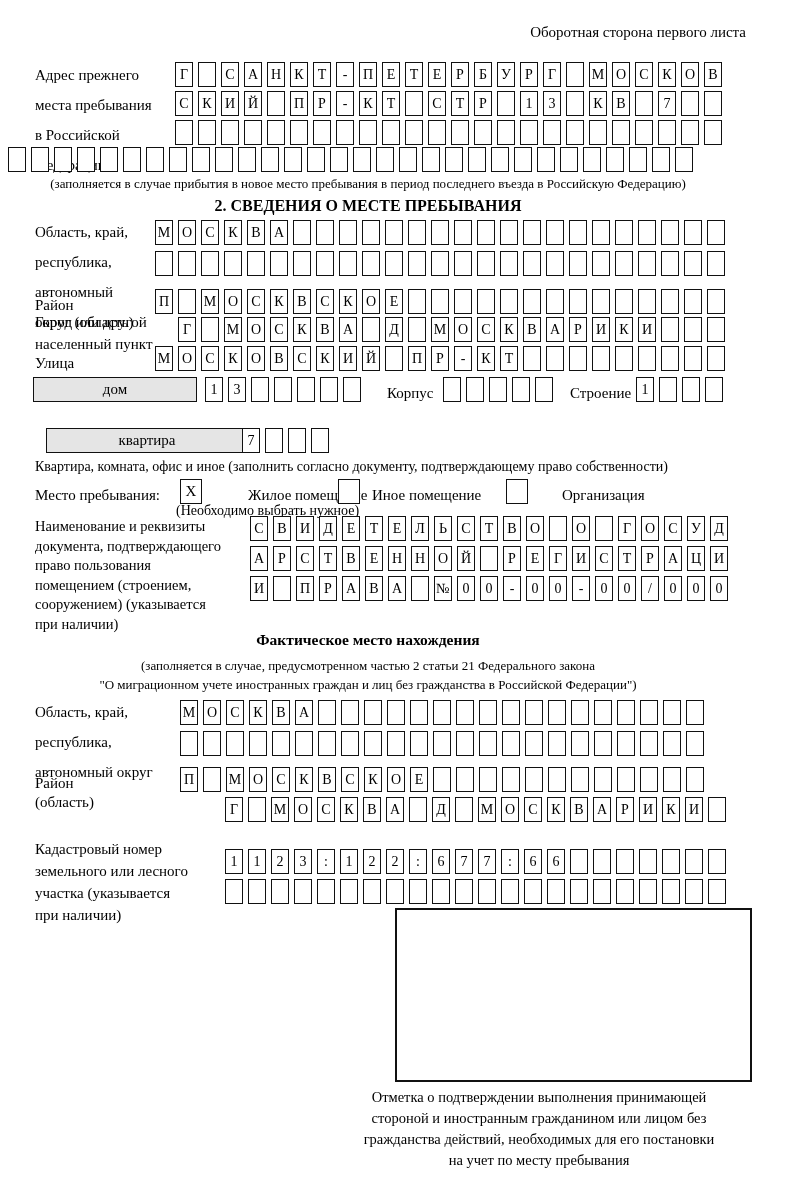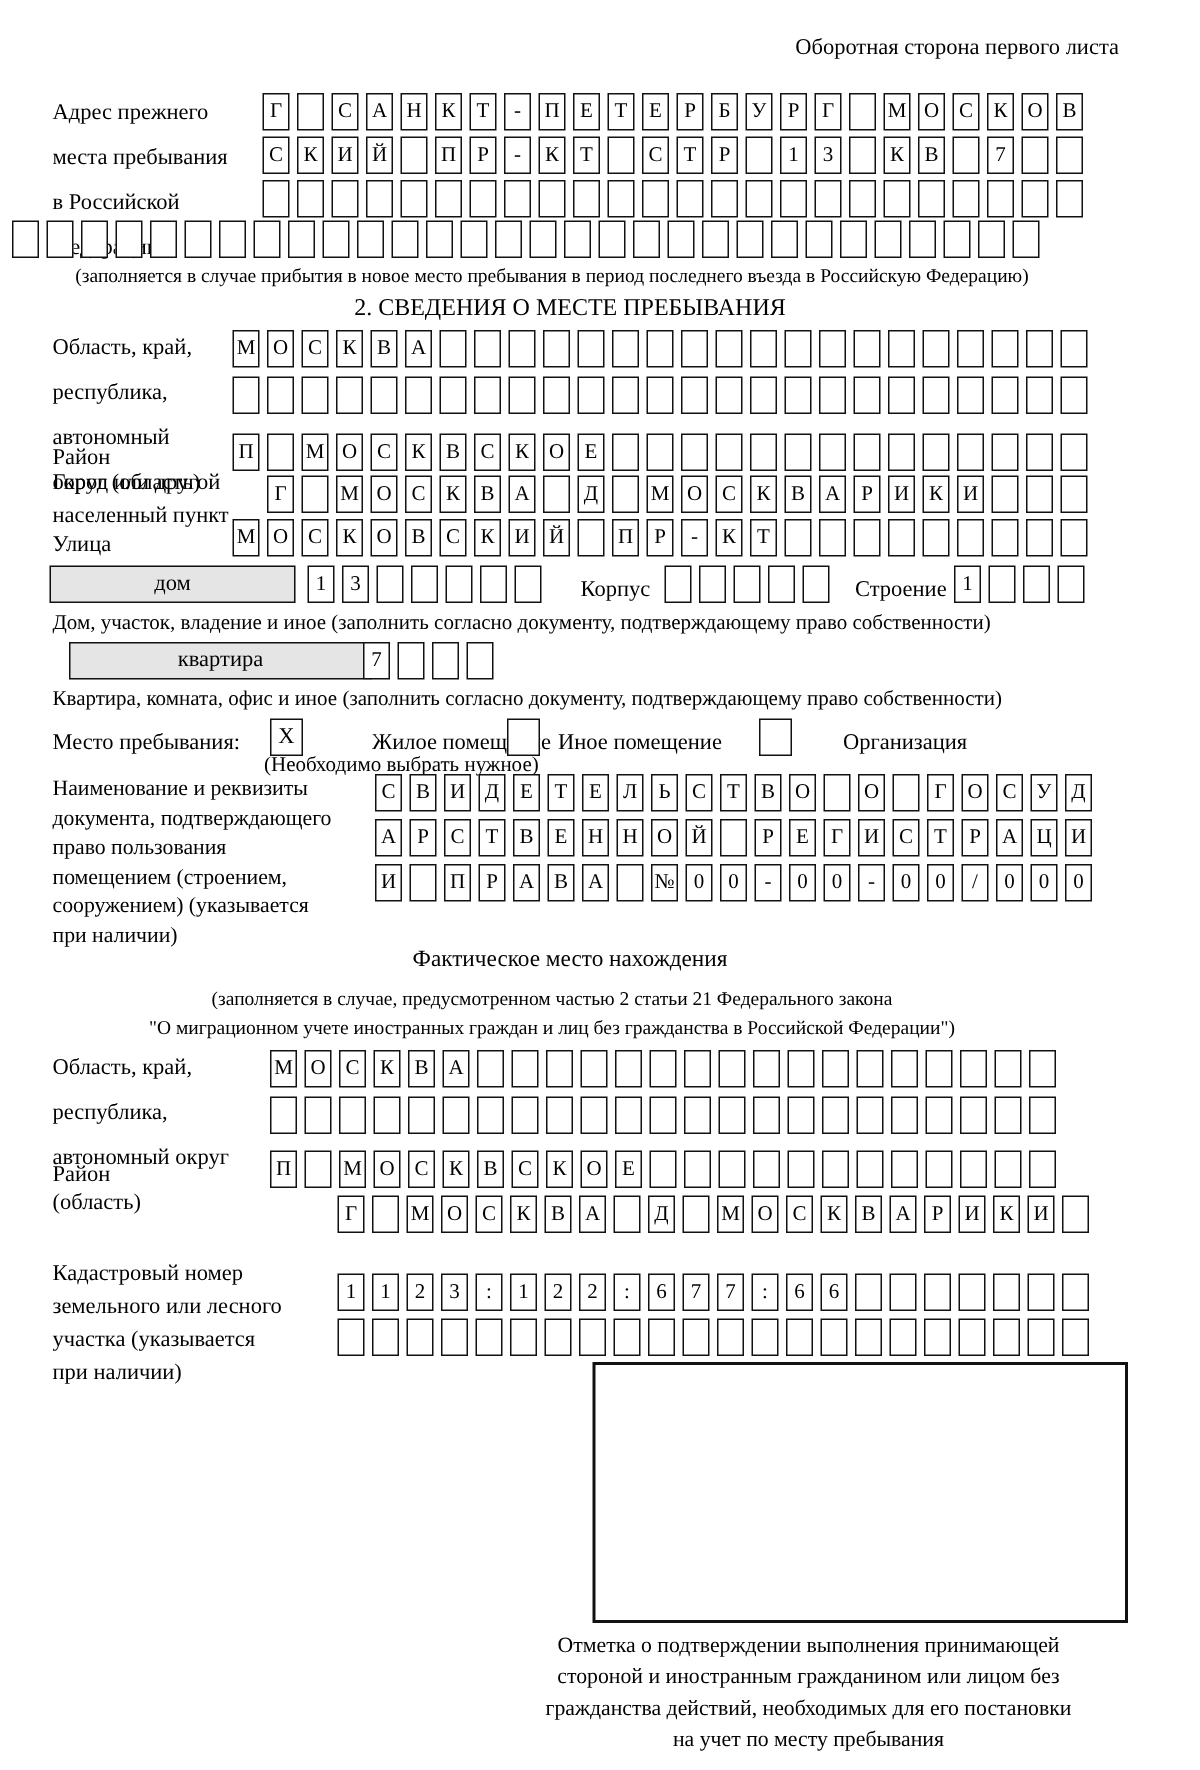--- a/index.html
+++ b/index.html
@@ -6,21 +6,21 @@
   #page{
     position:relative;width:800px;height:1180px;background:#ffffff;color:#000;
     font-family:"Liberation Serif","DejaVu Serif",serif;overflow:hidden;
   }
   .abs{position:absolute;}
   .lbl{font-size:15px;line-height:30px;white-space:pre-line;}
   .lbl-tight{font-size:14.5px;line-height:19.5px;white-space:pre-line;}
   .lbl-2{font-size:15px;line-height:22px;white-space:pre-line;}
   .small-note{font-size:13px;}
   .center{left:0;width:736px;text-align:center;}
-  .bold{font-weight:normal;padding-left:12px;}
+  .bold{font-weight:bold;}
   .cellrow{display:flex;gap:5px;}
   .cell{
     display:inline-block;width:16px;height:23px;border:1.6px solid #111;
     font-size:14px;line-height:23px;text-align:center;background:#fff;flex:0 0 auto;
   }
   .widebox{
     height:23px;border:1.6px solid #111;display:flex;align-items:center;justify-content:center;
     font-size:15px;background:#e5e5e5;
   }
   .checkbox{
@@ -321,21 +321,20 @@
       <span class="cell"></span>
       <span class="cell"></span>
     </div>
   <div class="abs lbl" style="left:570px;top:378px;">Строение</div>
   <div class="abs cellrow" style="left:636px;top:377px;">
       <span class="cell">1</span>
       <span class="cell"></span>
       <span class="cell"></span>
       <span class="cell"></span>
     </div>
-  <div class="abs caption" style="left:35px;top:408px;">Дом, участок, владение и иное (заполнить согласно документу, подтверждающему право собственности)</div>
 
   <div class="abs widebox" style="left:46px;top:428px;width:200px;">квартира</div>
   <div class="abs cellrow" style="left:242px;top:428px;">
       <span class="cell">7</span>
       <span class="cell"></span>
       <span class="cell"></span>
       <span class="cell"></span>
     </div>
   <div class="abs caption" style="left:35px;top:459px;">Квартира, комната, офис и иное (заполнить согласно документу, подтверждающему право собственности)</div>
 

